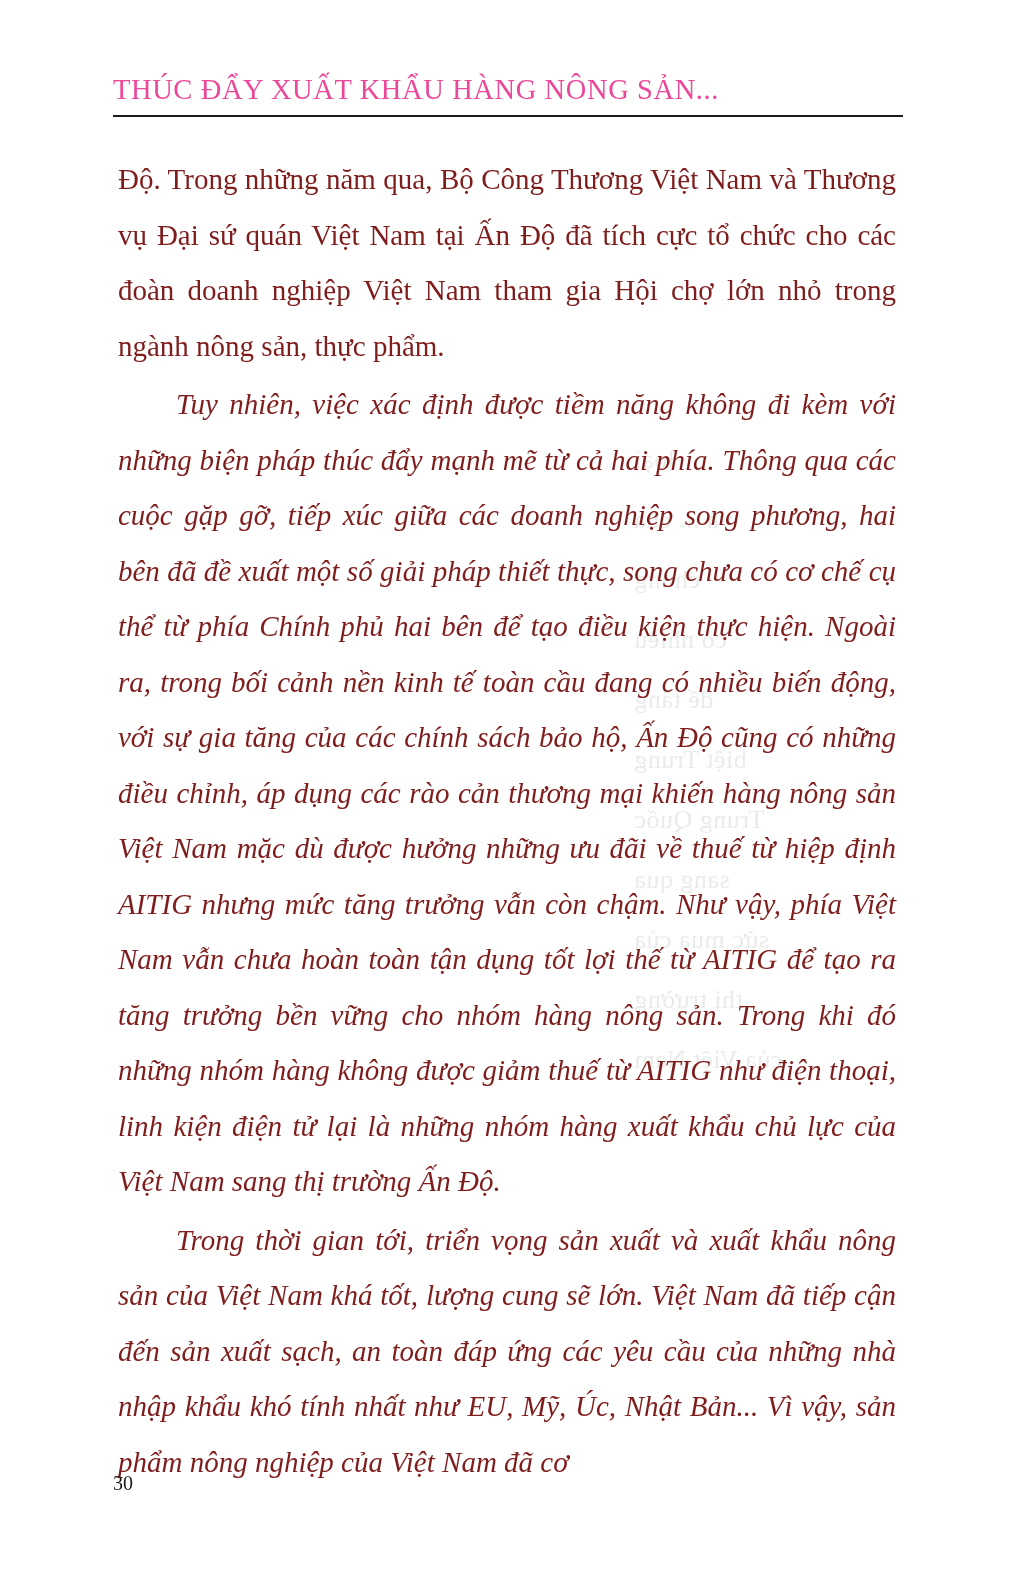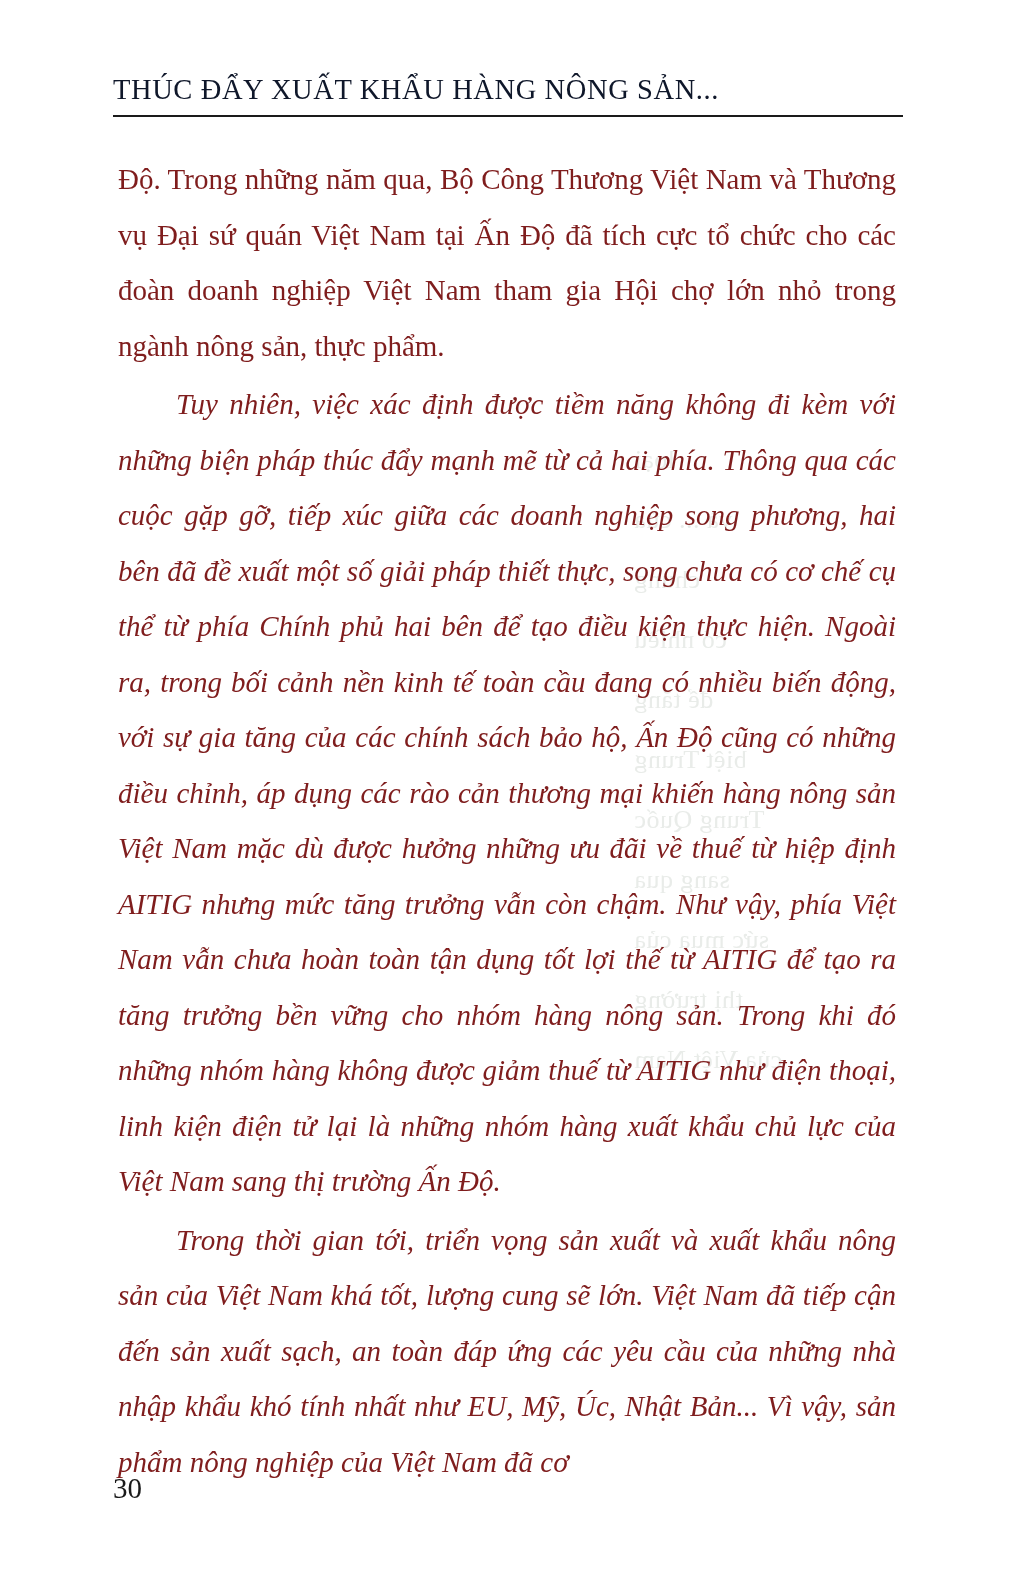--- a/index.html
+++ b/index.html
@@ -41,21 +41,21 @@
 
   .header {
     position: absolute;
     left: 113px;
     top: 74px;
     width: 790px;
   }
   .running-head {
     font-size: 28.5px;
     letter-spacing: 0.6px;
-    color: #0f172a;
+    color: #ec4899;
     white-space: nowrap;
     font-family: "Liberation Serif", serif;
   }
   .header-rule {
     margin-top: 9px;
     border-top: 2.5px solid #1a1a1a;
     width: 100%;
   }
 
   .content {
@@ -78,21 +78,21 @@
   }
   .para + .para {
     margin-top: 3px;
     font-style: italic;
   }
 
   .folio {
     position: absolute;
     left: 113px;
     top: 1472px;
-    font-size: 29px;
+    font-size: 20px;
     color: #1a1a1a;
   }
 </style>
 </head>
 <body>
 
 <div class="page">
 
   <div class="bleed">loại
 và ... của

